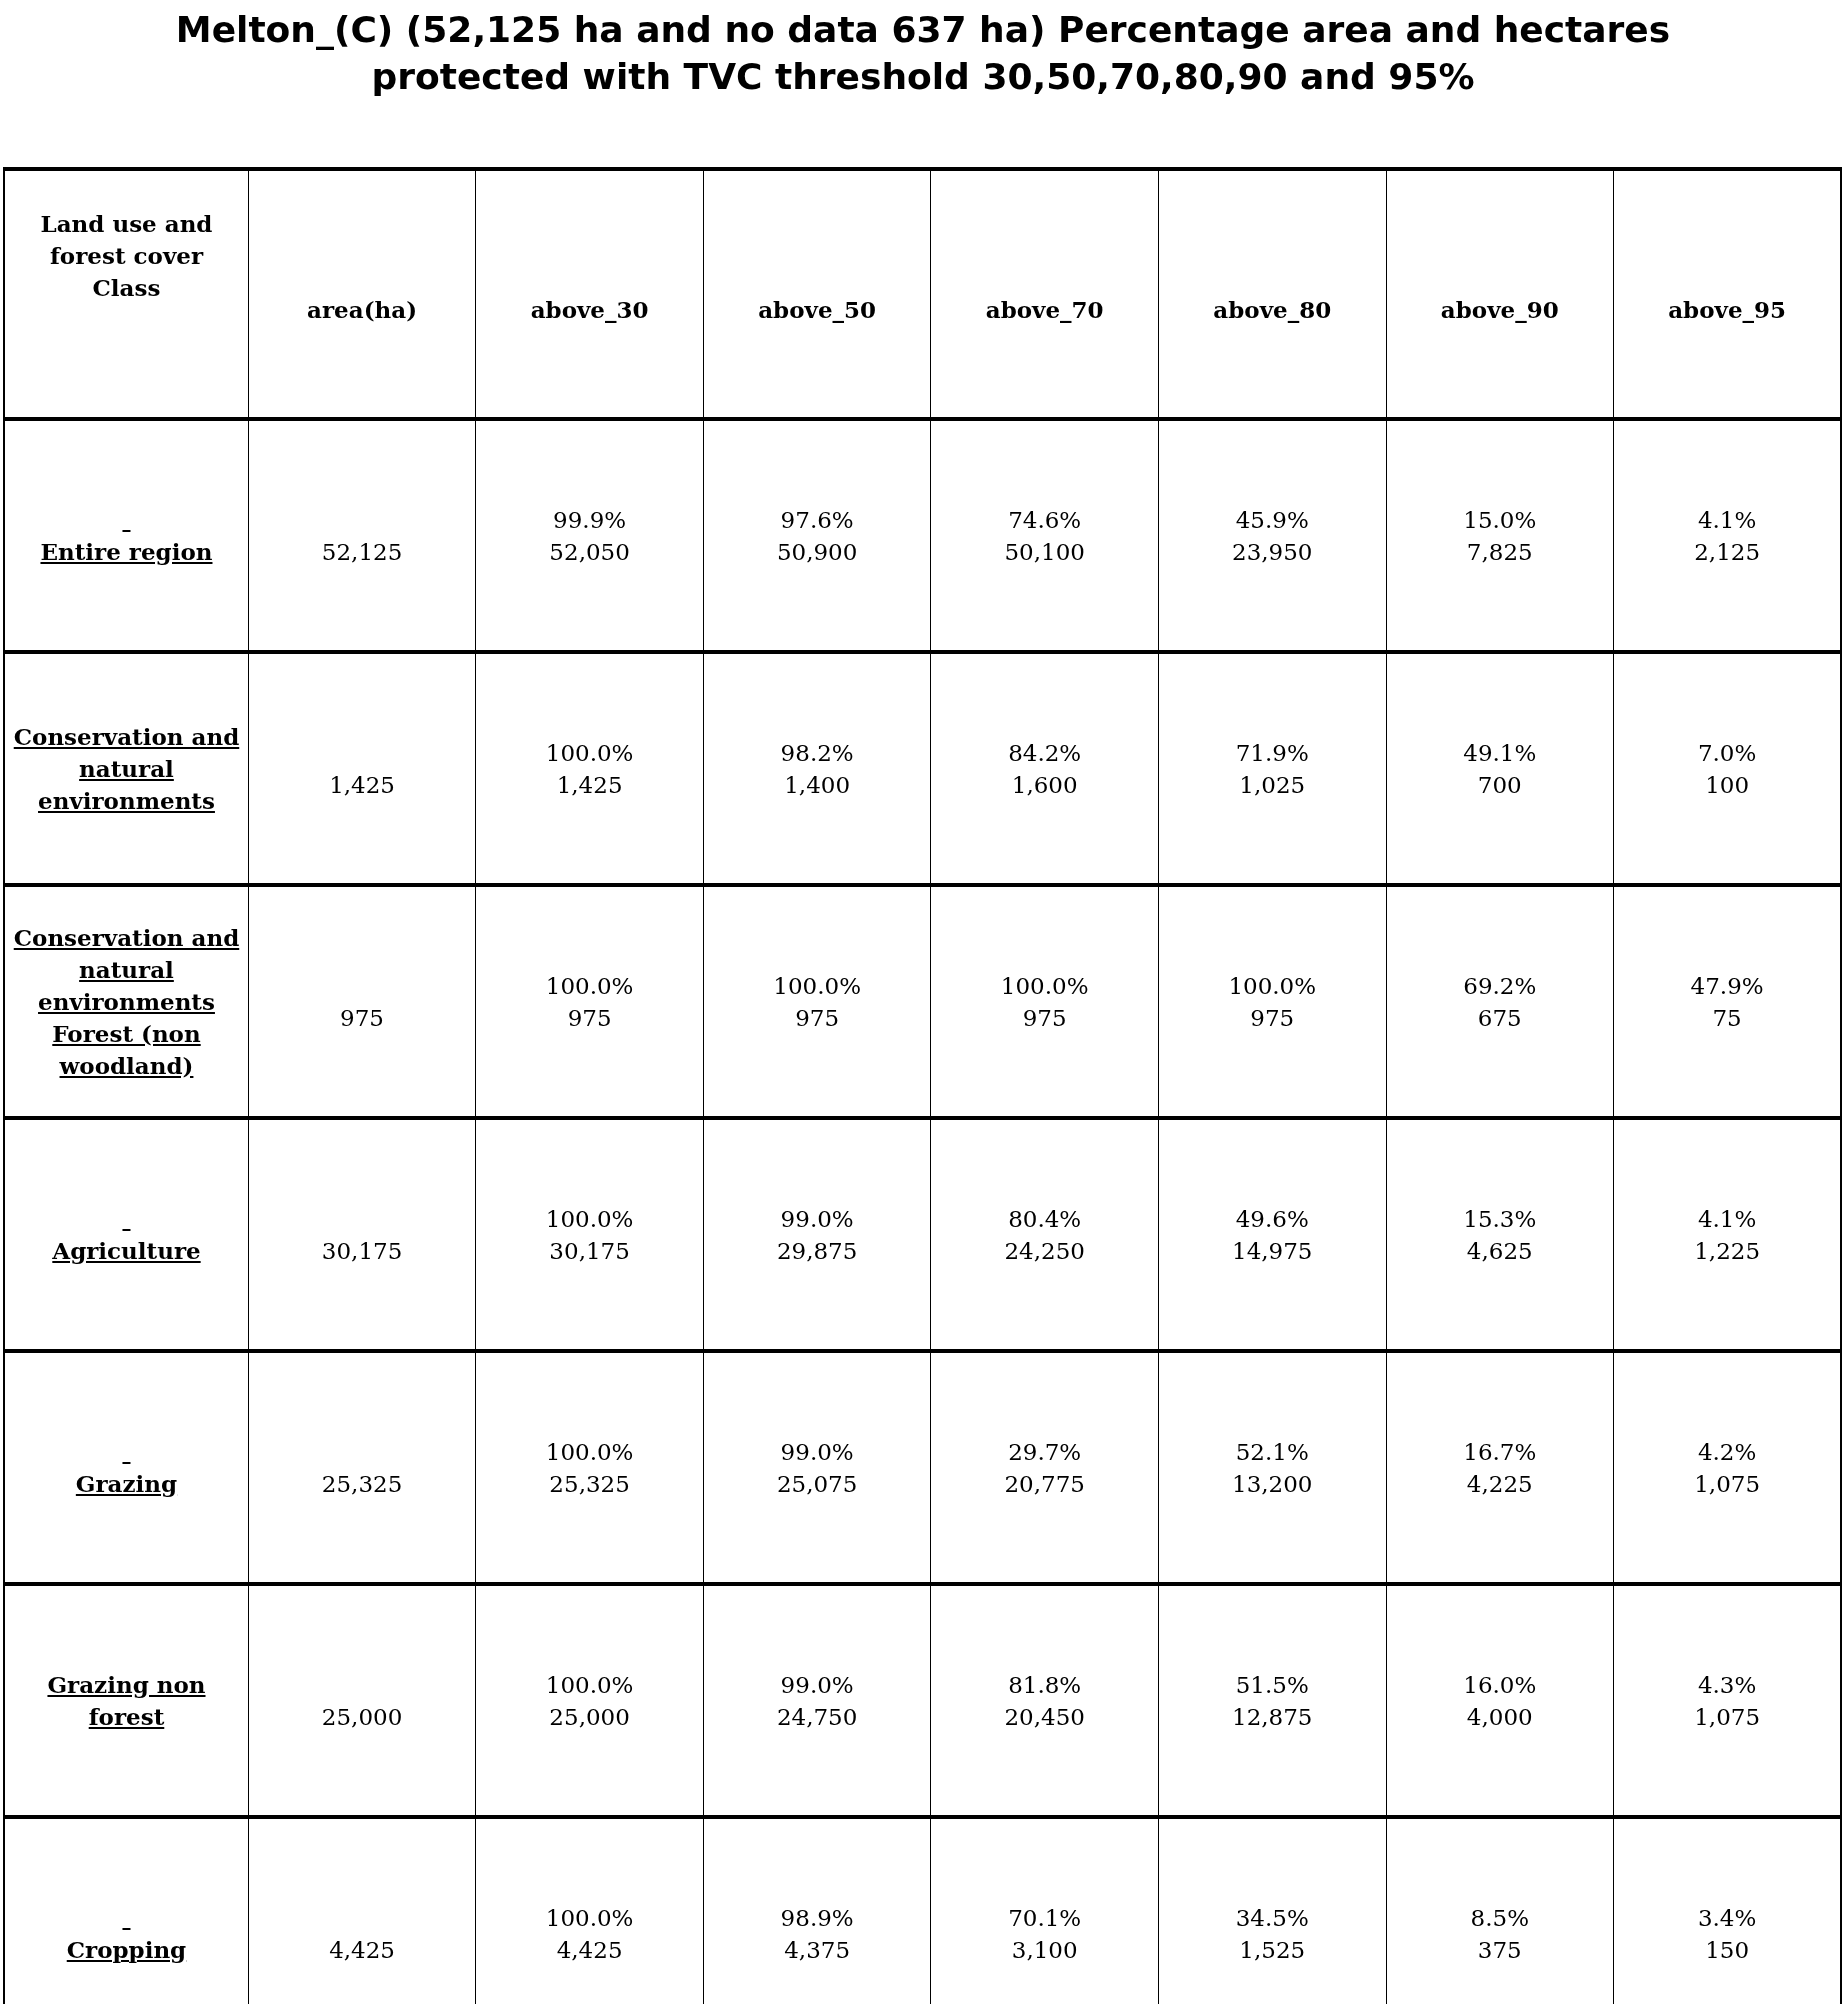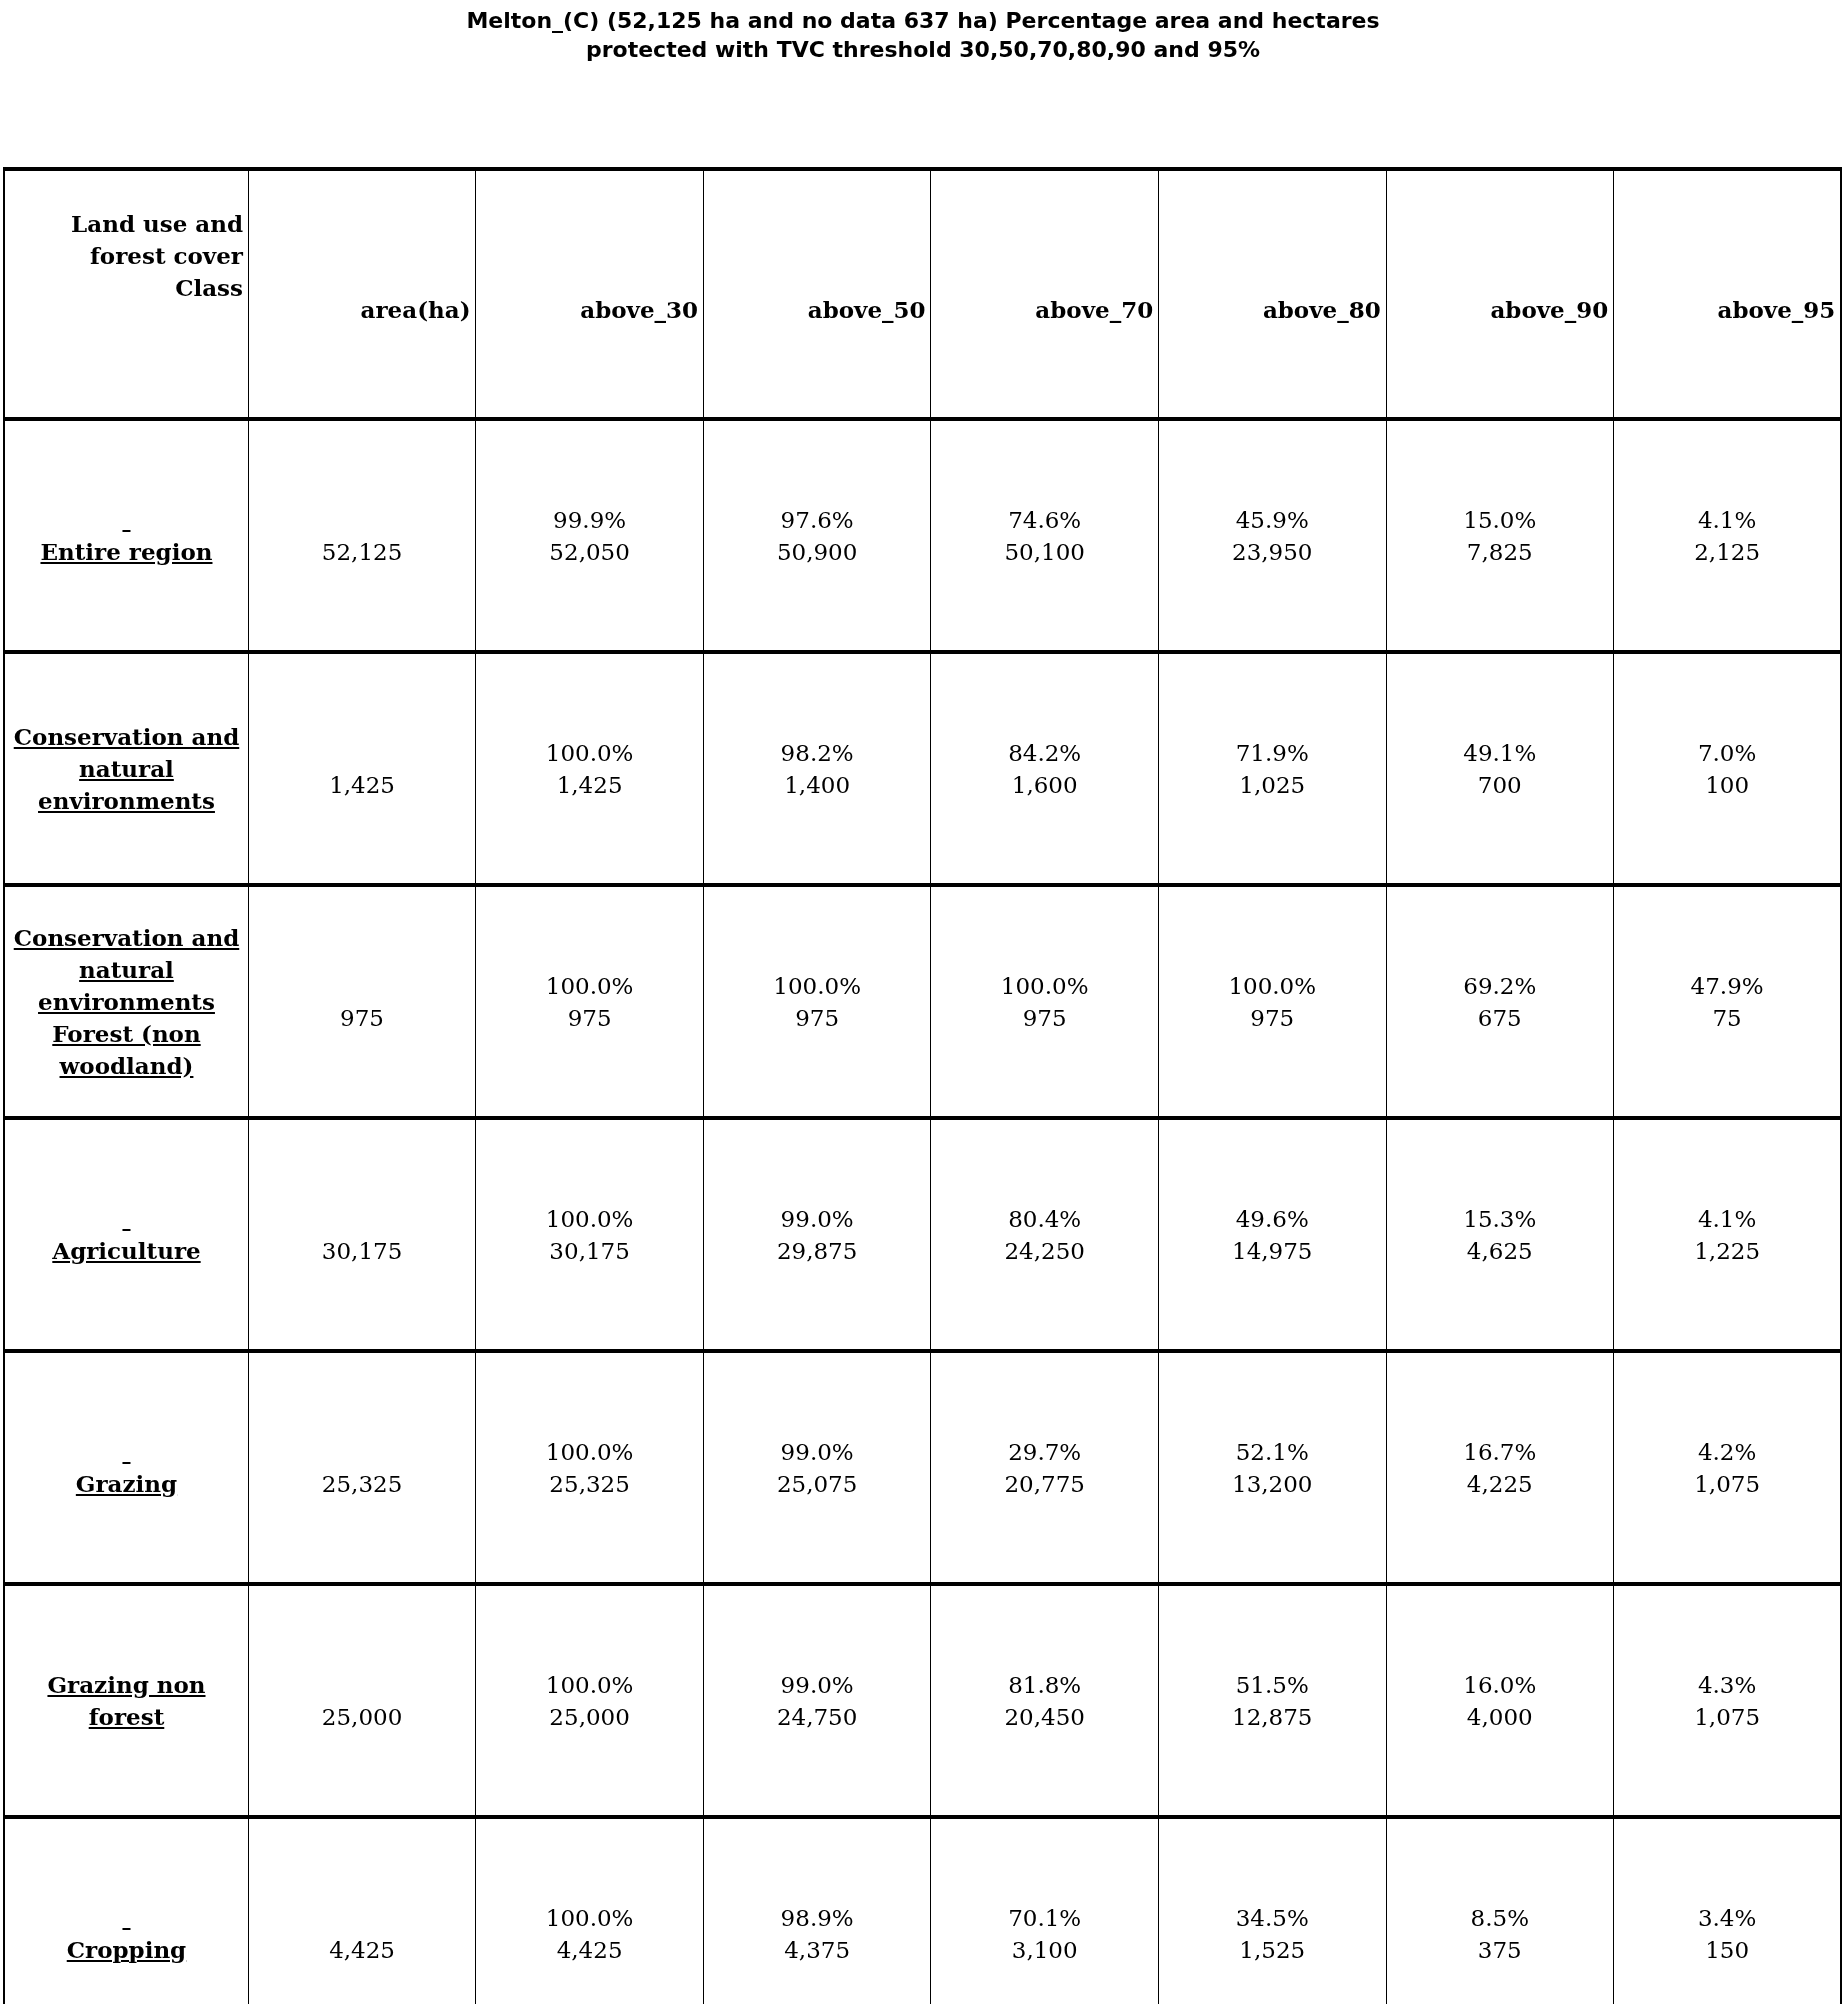--- a/index.html
+++ b/index.html
@@ -1,33 +1,33 @@
 <!DOCTYPE html>
 <html style="font-size:6.4px"><head>
 <meta charset="utf-8">
 <style>
   html,body { margin:0; padding:0; background:#ffffff; }
   body { width:1846px; height:2533px; position:relative; font-family:"DejaVu Sans","Liberation Sans",sans-serif; color:#000; }
 
   
   .title { position:absolute; top:5.6px; left:0; width:100%; text-align:center;
-           font-weight:bold; font-size:22px; line-height:1.32;
+           font-weight:bold; font-size:36px; line-height:1.32;
            font-family:"DejaVu Sans","Liberation Sans",sans-serif; }
 
   
   table.data { position:absolute; left:3.2px; top:167px; width:1839px;
                border-collapse:collapse; table-layout:fixed; background:#fff;
                border:2px solid #000; border-top-width:4.8px; border-bottom-width:4px; }
   .data th, .data td { border:1.6px solid #000; border-bottom-width:4px;
                text-align:center; vertical-align:middle; padding:0 4.8px;
                font-family:"DejaVu Serif","Liberation Serif",serif;
                font-size:23px; line-height:32px; font-weight:normal; }
   .data thead tr { height:250px; }
   .data tbody tr { height:233px; }
-  .data th { font-weight:bold;text-align:right; }
+  .data th { font-weight:bold; }
   .data td.label-cell { font-weight:bold;text-decoration:underline; }
   .data th.class-header { vertical-align:top; padding-top:37px; }
   .line { white-space:nowrap; }
 </style>
 </head>
 <body>
 
 <div class="title">
   <div>Melton_(C) (52,125 ha and no data 637 ha) Percentage area and hectares</div>
   <div>protected with TVC threshold 30,50,70,80,90 and 95%</div>

